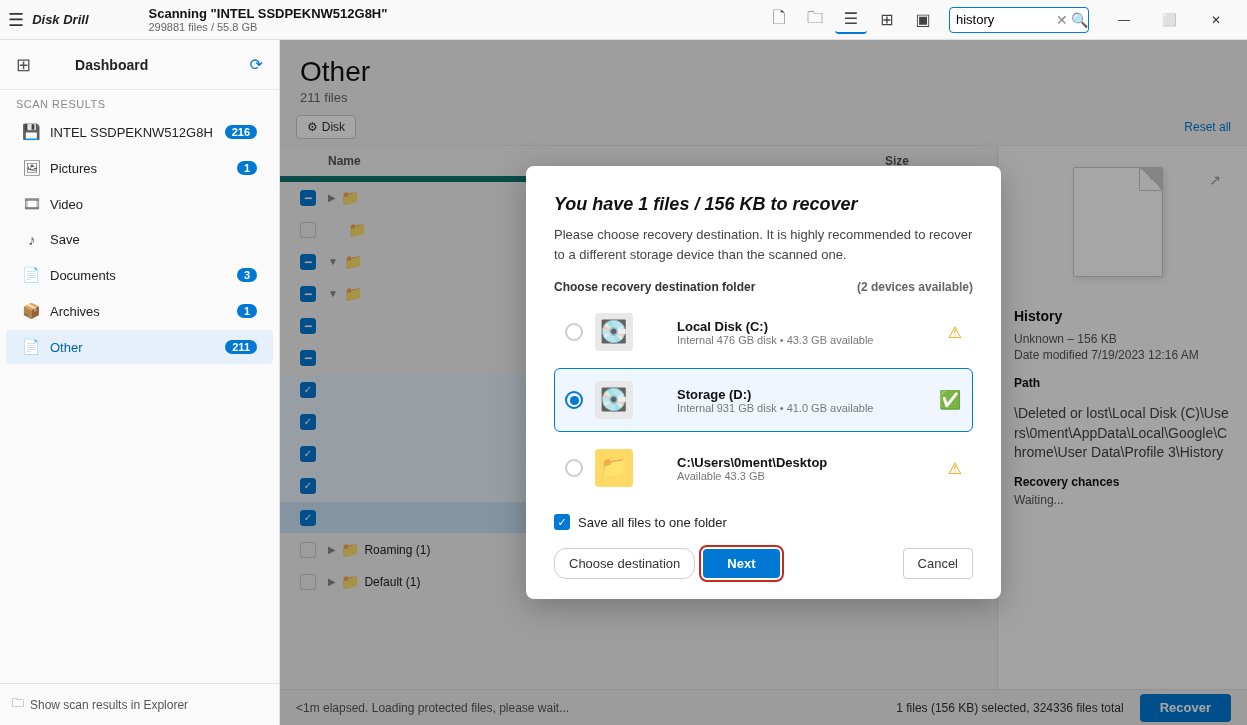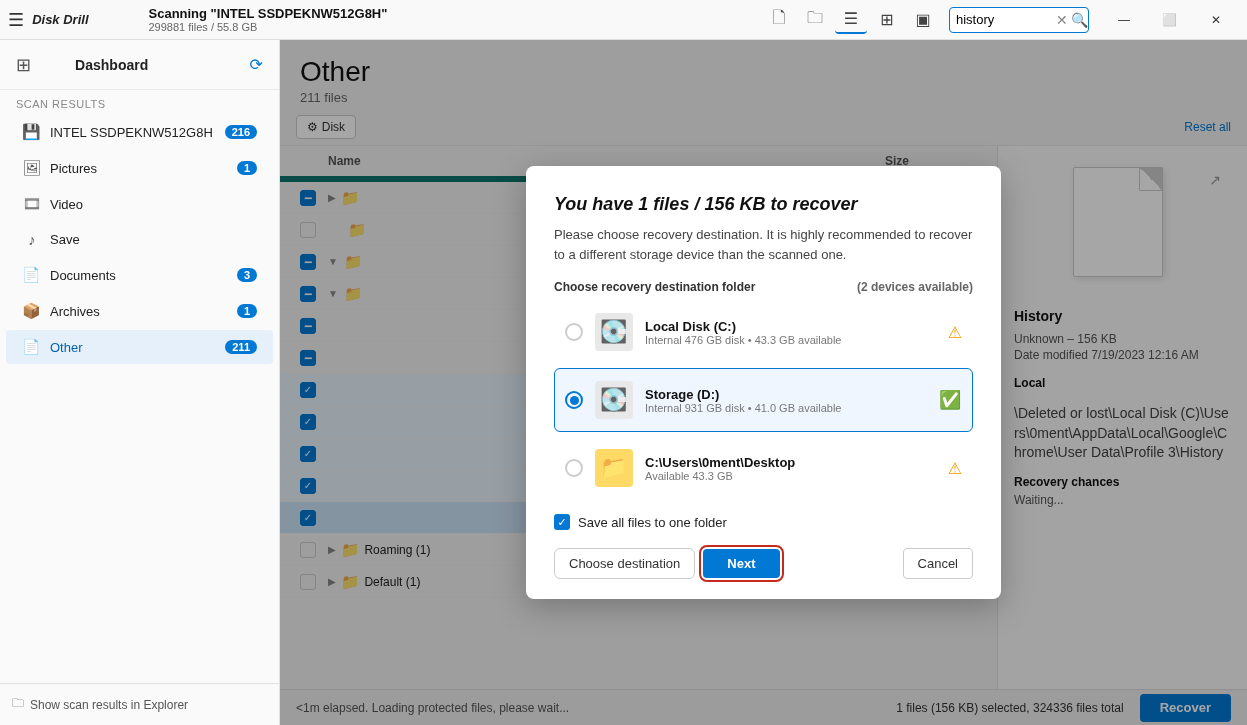--- a/index.html
+++ b/index.html
@@ -182,37 +182,37 @@
       display: flex; align-items: center; gap: 12px; padding: 12px 10px;
       border-radius: 6px; cursor: pointer; border: 1px solid transparent; margin-bottom: 4px;
     }
     .dest-option.selected { border-color: #0078d4; background: #f0f6ff; }
     .radio-btn {
       width: 18px; height: 18px; border-radius: 50%; border: 2px solid #ccc;
       display: flex; align-items: center; justify-content: center; flex-shrink: 0;
     }
     .radio-btn.selected { border-color: #0078d4; }
     .radio-inner { width: 9px; height: 9px; background: #0078d4; border-radius: 50%; }
-    .dest-info { flex: 1; }
+    .dest-info { flex: 1; margin-left: 32px; }
     .dest-name { font-size: 13px; font-weight: 600; color: #111; }
     .dest-sub { font-size: 11px; color: #777; }
     .dest-status { font-size: 16px; flex-shrink: 0; }
     .warning-icon { color: #f0a000; }
     .ok-icon { color: #107c10; font-size: 18px; }
     .modal-checkbox-row {
       display: flex; align-items: center; gap: 8px; margin: 14px 0 18px;
     }
     .modal-checkbox {
       width: 16px; height: 16px; background: #0078d4; border-radius: 3px;
       display: flex; align-items: center; justify-content: center; color: white; font-size: 11px; cursor: pointer;
     }
     .modal-checkbox-label { font-size: 13px; color: #222; }
     .modal-actions { display: flex; align-items: center; gap: 8px; }
     .choose-dest-btn {
-      background: white; border: 1px solid #ccc; border-radius: 6px;
+      background: white; border: 1px solid #ccc; border-radius: 12px;
       padding: 7px 14px; font-size: 13px; color: #333; cursor: pointer;
     }
     .modal-next-btn {
       background: #0078d4; color: white; border: none; border-radius: 4px;
       padding: 7px 24px; font-size: 13px; font-weight: 600; cursor: pointer;
       outline: 2px solid #c42b1c; outline-offset: 2px;
     }
     .modal-cancel-btn {
       background: white; border: 1px solid #ccc; border-radius: 4px;
       padding: 7px 14px; font-size: 13px; color: #333; cursor: pointer; margin-left: auto;
@@ -488,21 +488,21 @@
           <span class="detail-expand-btn">↗</span>
         </div>
         <div class="detail-preview">
           <div class="file-preview-icon">
             <div class="file-paper"></div>
           </div>
         </div>
         <div class="detail-title">History</div>
         <div class="detail-meta">Unknown – 156 KB</div>
         <div class="detail-meta">Date modified 7/19/2023 12:16 AM</div>
-        <div class="detail-section">Local</div>
+        <div class="detail-section">Path</div>
         <div class="detail-path">\Deleted or lost\Local Disk (C)\Users\0ment\AppData\Local\Google\Chrome\User Data\Profile 3\History</div>
         <div class="detail-recovery">Recovery chances</div>
         <div class="detail-recovery-val">Waiting...</div>
       </div>
     </div>
 
     <div class="statusbar">
       <span class="statusbar-left">&lt;1m elapsed. Loading protected files, please wait...</span>
       <span class="statusbar-right">1 files (156 KB) selected, 324336 files total</span>
       <button class="recover-btn">Recover</button>

